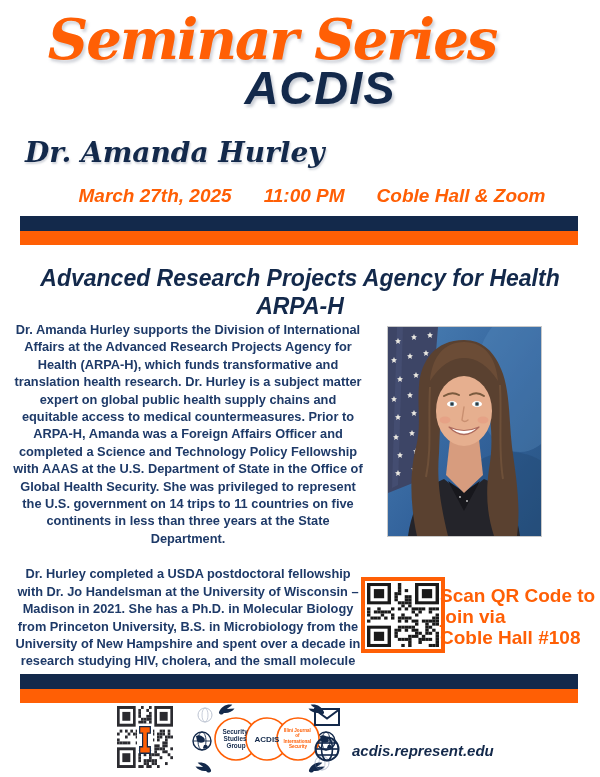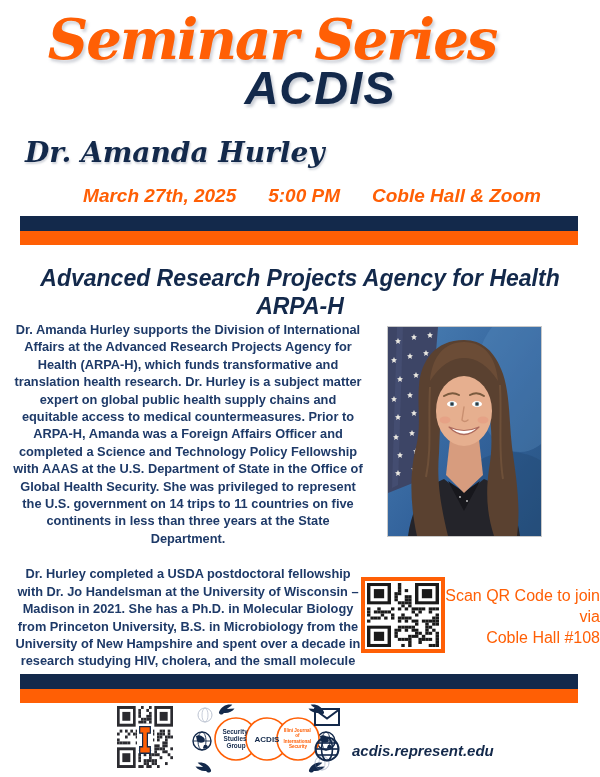--- a/index.html
+++ b/index.html
@@ -60,22 +60,22 @@
     border:1px solid #c9c9c9;background:#35629a;
   }
   .photo svg{display:block;width:100%;height:100%;}
   
   .qr-box{
     position:absolute;left:361px;top:577px;width:72px;height:64px;
     border:4px solid var(--orange);background:#fff;padding:2px;
   }
   .qr-box svg{display:block;width:100%;height:100%;}
   .scan-text{
-    position:absolute;left:440px;top:585px;width:160px;text-align:right;
-    font-weight:normal;font-size:16px;line-height:21px;color:var(--orange);
+    position:absolute;left:440px;top:585px;width:160px;text-align:left;
+    font-weight:bold;font-size:19px;line-height:21px;color:var(--orange);
   }
   
   .footer-qr{position:absolute;left:117px;top:706px;width:56px;height:62px;}
   .footer-qr svg{display:block;width:100%;height:100%;}
   .logo-cluster{position:absolute;left:190px;top:701px;width:148px;height:75px;}
   .logo-cluster svg{display:block;width:100%;height:100%;}
   .contact-icon{position:absolute;left:314px;}
   .contact-icon.mail{top:708px;width:26px;height:18px;}
   .contact-icon.web{top:736px;width:26px;height:26px;}
   .contact-text{
@@ -89,21 +89,21 @@
 <body>
 
 <div class="page">
 
   <div class="series-title">Seminar Series</div>
   <div class="org-title">ACDIS</div>
   <div class="speaker-name">Dr. Amanda Hurley</div>
 
   <div class="meta-row">
     <span>March 27th, 2025</span>
-    <span>5:00 PM</span>
+    <span>11:00 PM</span>
     <span>Coble Hall &amp; Zoom</span>
   </div>
 
   <div class="stripe-group stripe-top">
     <div class="stripe-navy"></div>
     <div class="stripe-orange"></div>
   </div>
 
   <div class="talk-title">
     <div>Advanced Research Projects Agency for Health</div>

